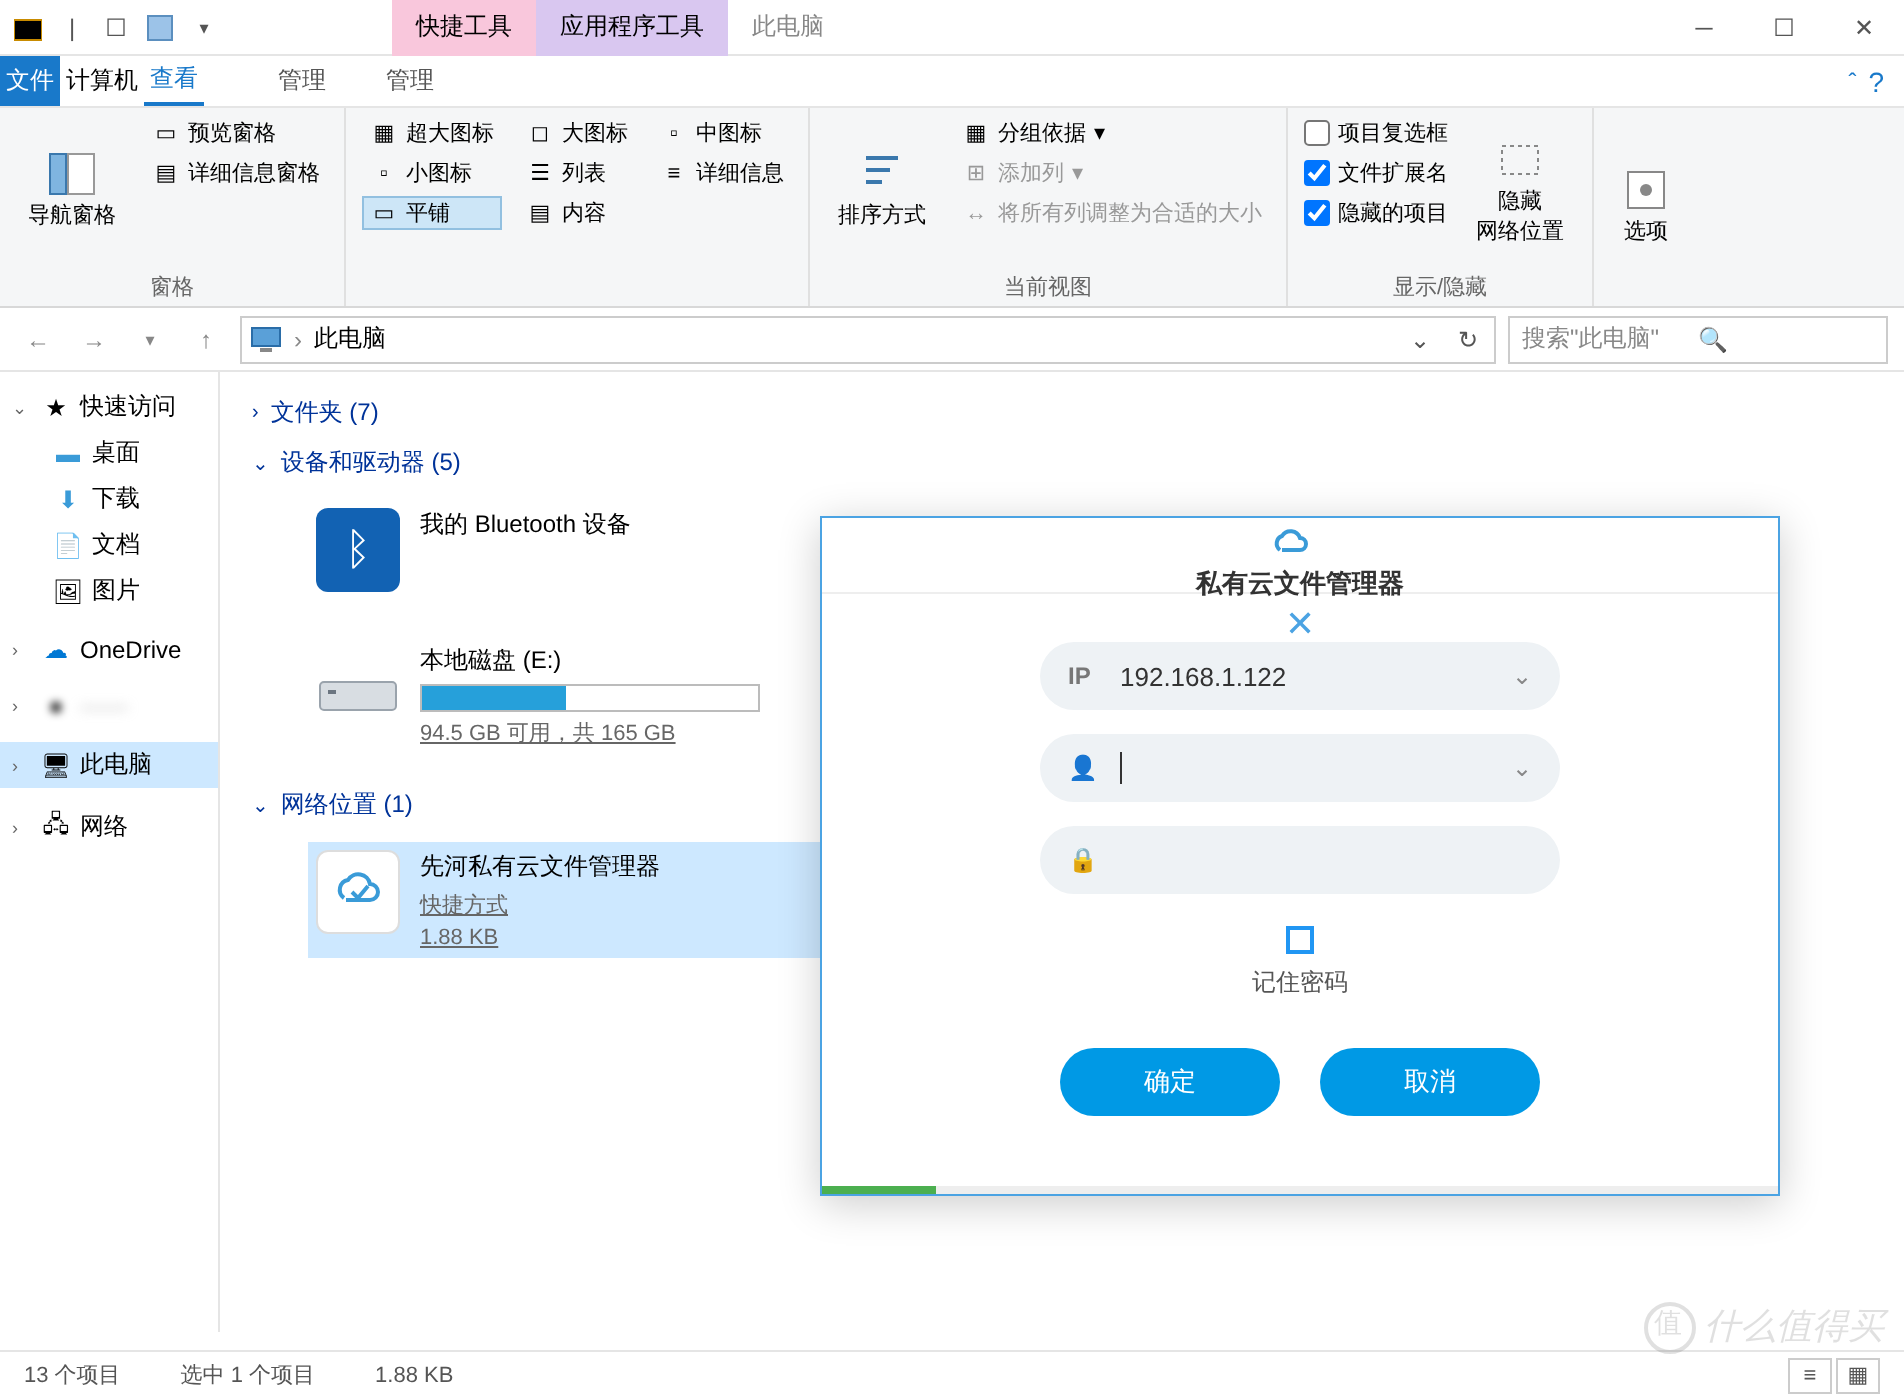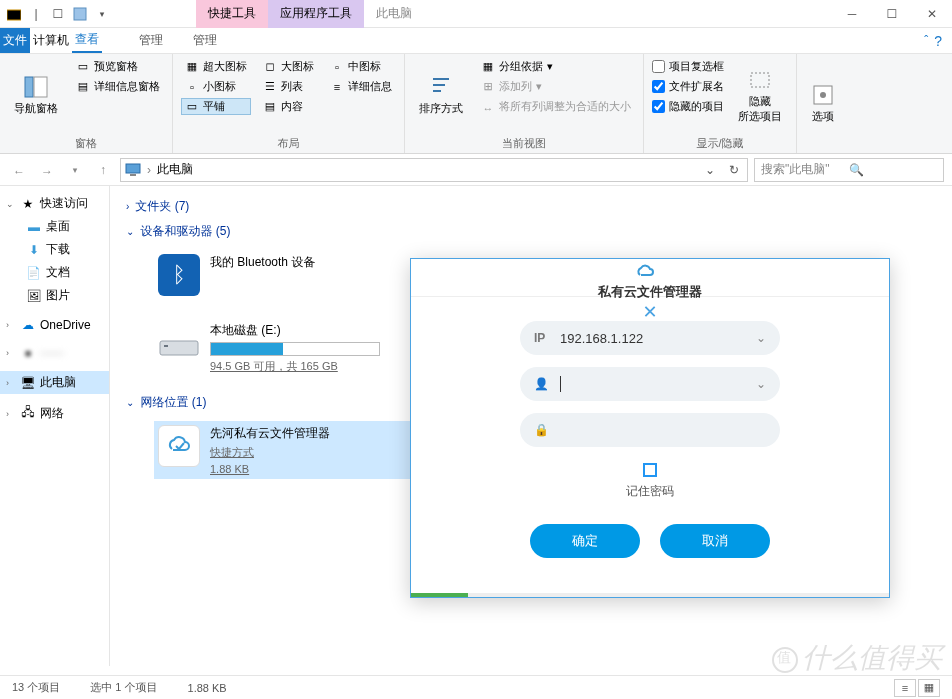--- a/index.html
+++ b/index.html
@@ -87,21 +87,21 @@
 .dlg-field .val.cursor { border-left: 1px solid #333; height: 16px; }
 .dlg-field .dd { color: #888; }
 .dlg-remember { display: flex; align-items: center; gap: 6px; font-size: 12px; color: #555; margin-top: 4px; flex-direction: column; }
 .dlg-remember .box { width: 14px; height: 14px; border: 2px solid #2196f3; }
 .dlg-btns { display: flex; gap: 20px; margin-top: 12px; }
 .dlg-btn { width: 110px; height: 34px; border-radius: 17px; background: #0099e5; color: #fff; display: flex; align-items: center; justify-content: center; font-size: 13px; cursor: pointer; }
 .dlg-progress { height: 4px; background: #eee; }
 .dlg-progress-fill { width: 12%; height: 100%; background: #4caf50; }
 
 
-.watermark { position: absolute; right: 10px; bottom: 22px; font-size: 28px; color: rgba(0,0,0,0.12); font-style: italic; pointer-events: none; }
+.watermark { position: absolute; right: 10px; bottom: 22px; font-size: 18px; color: rgba(0,0,0,0.12); font-style: italic; pointer-events: none; }
 .wm-ico { display:inline-block; width:26px; height:26px; border:2px solid rgba(0,0,0,0.12); border-radius:50%; vertical-align:middle; margin-right:4px; position:relative;}
 .wm-ico::after{content:"值"; position:absolute; left:3px; top:0px; font-size:14px; font-style:normal;}
 
 svg { display: block; }
 </style>
 </head>
 <body>
 
 <div class="titlebar">
   <div class="qat">
@@ -200,21 +200,20 @@
         <div class="rbtn-sm">
             <span class="ico">▫</span>
             <span>中图标</span>
           </div>
         <div class="rbtn-sm">
             <span class="ico">≡</span>
             <span>详细信息</span>
           </div>
       </div>
     </div>
-    <div class="rgroup-label">布局</div>
   </div>
 
   <div class="rgroup">
     <div class="rgroup-body">
       <div class="rbtn-big">
         <span class="ico">
             <svg width="24" height="24">
               <path d="M4 4h16M4 10h12M4 16h8" stroke="#3a78ad" stroke-width="2"></path>
             </svg>
           </span>
@@ -248,21 +247,21 @@
             <span>隐藏的项目</span>
           </label>
       </div>
       <div class="rbtn-big">
         <span class="ico">
             <svg width="24" height="24">
               <rect x="3" y="5" width="18" height="14" fill="none" stroke="#888" stroke-dasharray="2"></rect>
             </svg>
           </span>
         <span style="white-space:pre-line;">隐藏
-所选项目</span>
+网络位置</span>
       </div>
     </div>
     <div class="rgroup-label">显示/隐藏</div>
   </div>
 
   <div class="rgroup" style="border-right:none;">
     <div class="rgroup-body">
       <div class="rbtn-big">
         <span class="ico">
             <svg width="24" height="24">

